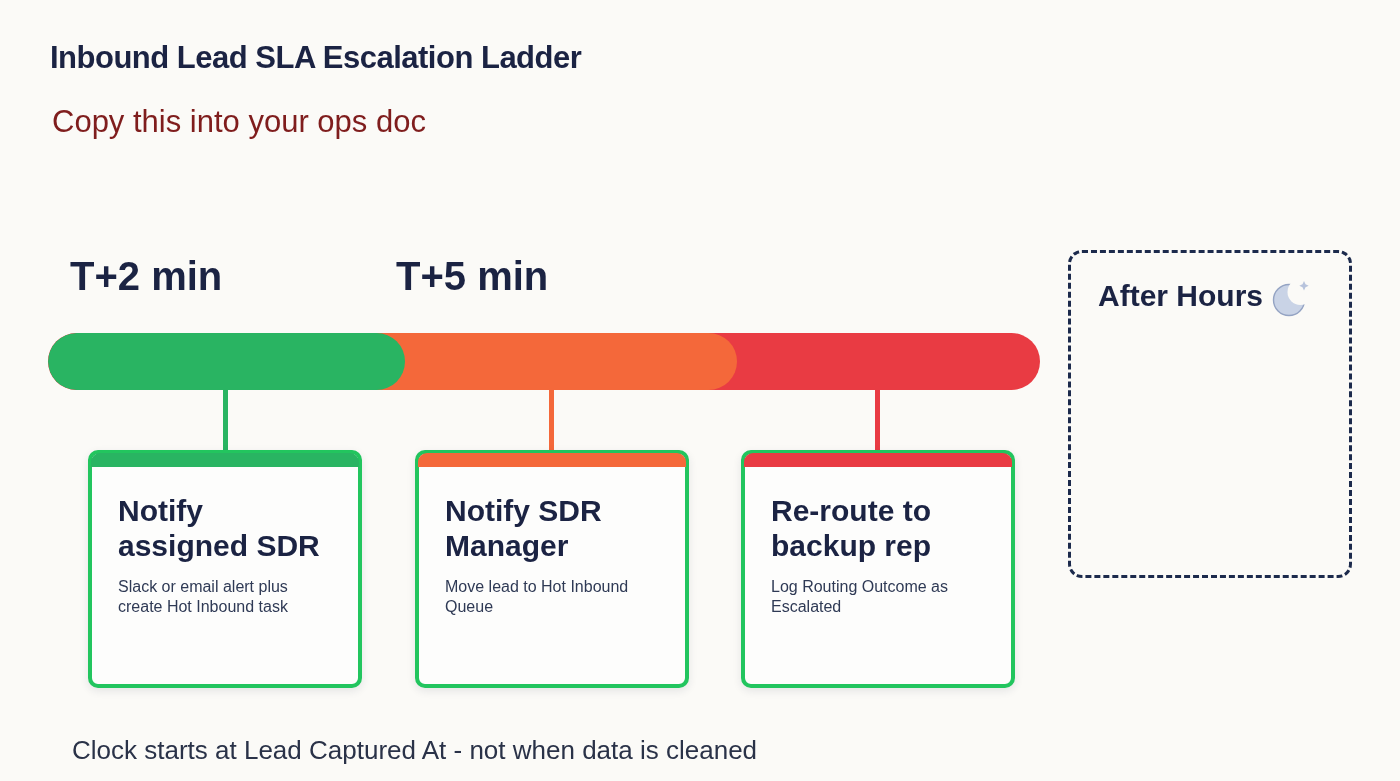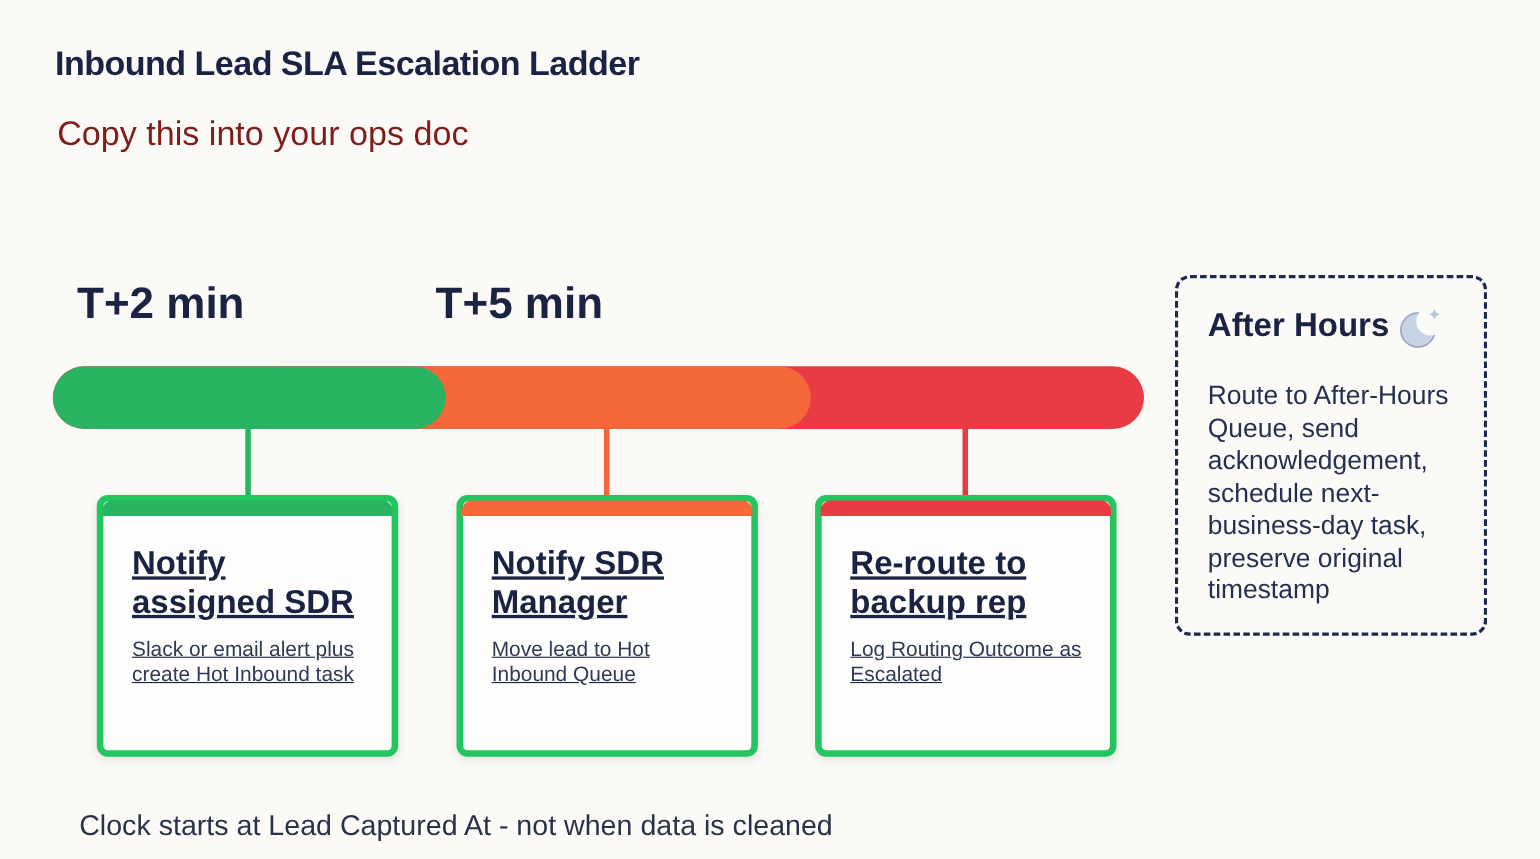--- a/index.html
+++ b/index.html
@@ -47,39 +47,38 @@
   
   .connector { position: absolute; top: 390px; width: 5px; height: 61px; }
   .conn0 { left: 223px; }
   .conn1 { left: 549px; }
   .conn2 { left: 875px; }
 
   
   .card {
     position: absolute; top: 450px; width: 274px; height: 238px;
     background: #fdfdfc;
-    border: 6px solid #22c55e;
+    border: 4px solid #22c55e;
     border-radius: 10px;
     box-shadow: 0 3px 8px rgba(30, 40, 70, 0.10);
-    text-decoration: underline;
   }
   .card.c0 { left: 88px; }
   .card.c1 { left: 415px; }
   .card.c2 { left: 741px; }
   .card-topbar {
     position: absolute; top: -1px; left: -1px; right: -1px; height: 14px;
     border-radius: 9px 9px 0 0;
   }
   .card-title {
     margin: 40px 24px 0 26px;
     font-size: 30px; font-weight: 700; line-height: 1.15; color: #1b2343;
   }
   .card-body {
     margin: 14px 24px 0 26px;
-    font-size: 19px; font-weight: 400; line-height: 1.23; color: #2f3a55;
+    font-size: 16px; font-weight: 400; line-height: 1.23; color: #2f3a55;
   }
 
   
   .after-hours {
     position: absolute; left: 1068px; top: 250px; width: 284px; height: 328px;
     border: 3.5px dashed #1c2a4c;
     border-radius: 14px;
     padding: 26px 24px 0 27px;
     background: transparent;
   }
@@ -141,18 +140,17 @@
     <div class="ah-title">
       <span>After Hours</span>
       <span class="moon-svg">
         <svg width="40" height="38" viewBox="0 0 40 38" aria-hidden="true">
           <circle cx="17" cy="21" r="15.5" fill="#c9d3e6" stroke="#94a3c3" stroke-width="1.4"></circle>
           <circle cx="28.5" cy="13" r="13" fill="#fbfaf7"></circle>
           <path d="M32 2 l1.5 3.2 3.2 1.5 -3.2 1.5 -1.5 3.2 -1.5 -3.2 -3.2 -1.5 3.2 -1.5 z" fill="#b7c3dc"></path>
         </svg>
       </span>
     </div>
-    <div class="ah-body">Route to After-Hours Queue, send acknowledgement, schedule next-business-day task, preserve original timestamp</div>
   </div>
 
   <div class="footer-note">Clock starts at Lead Captured At - not when data is cleaned</div>
 
 </div>
 
 </body></html>

